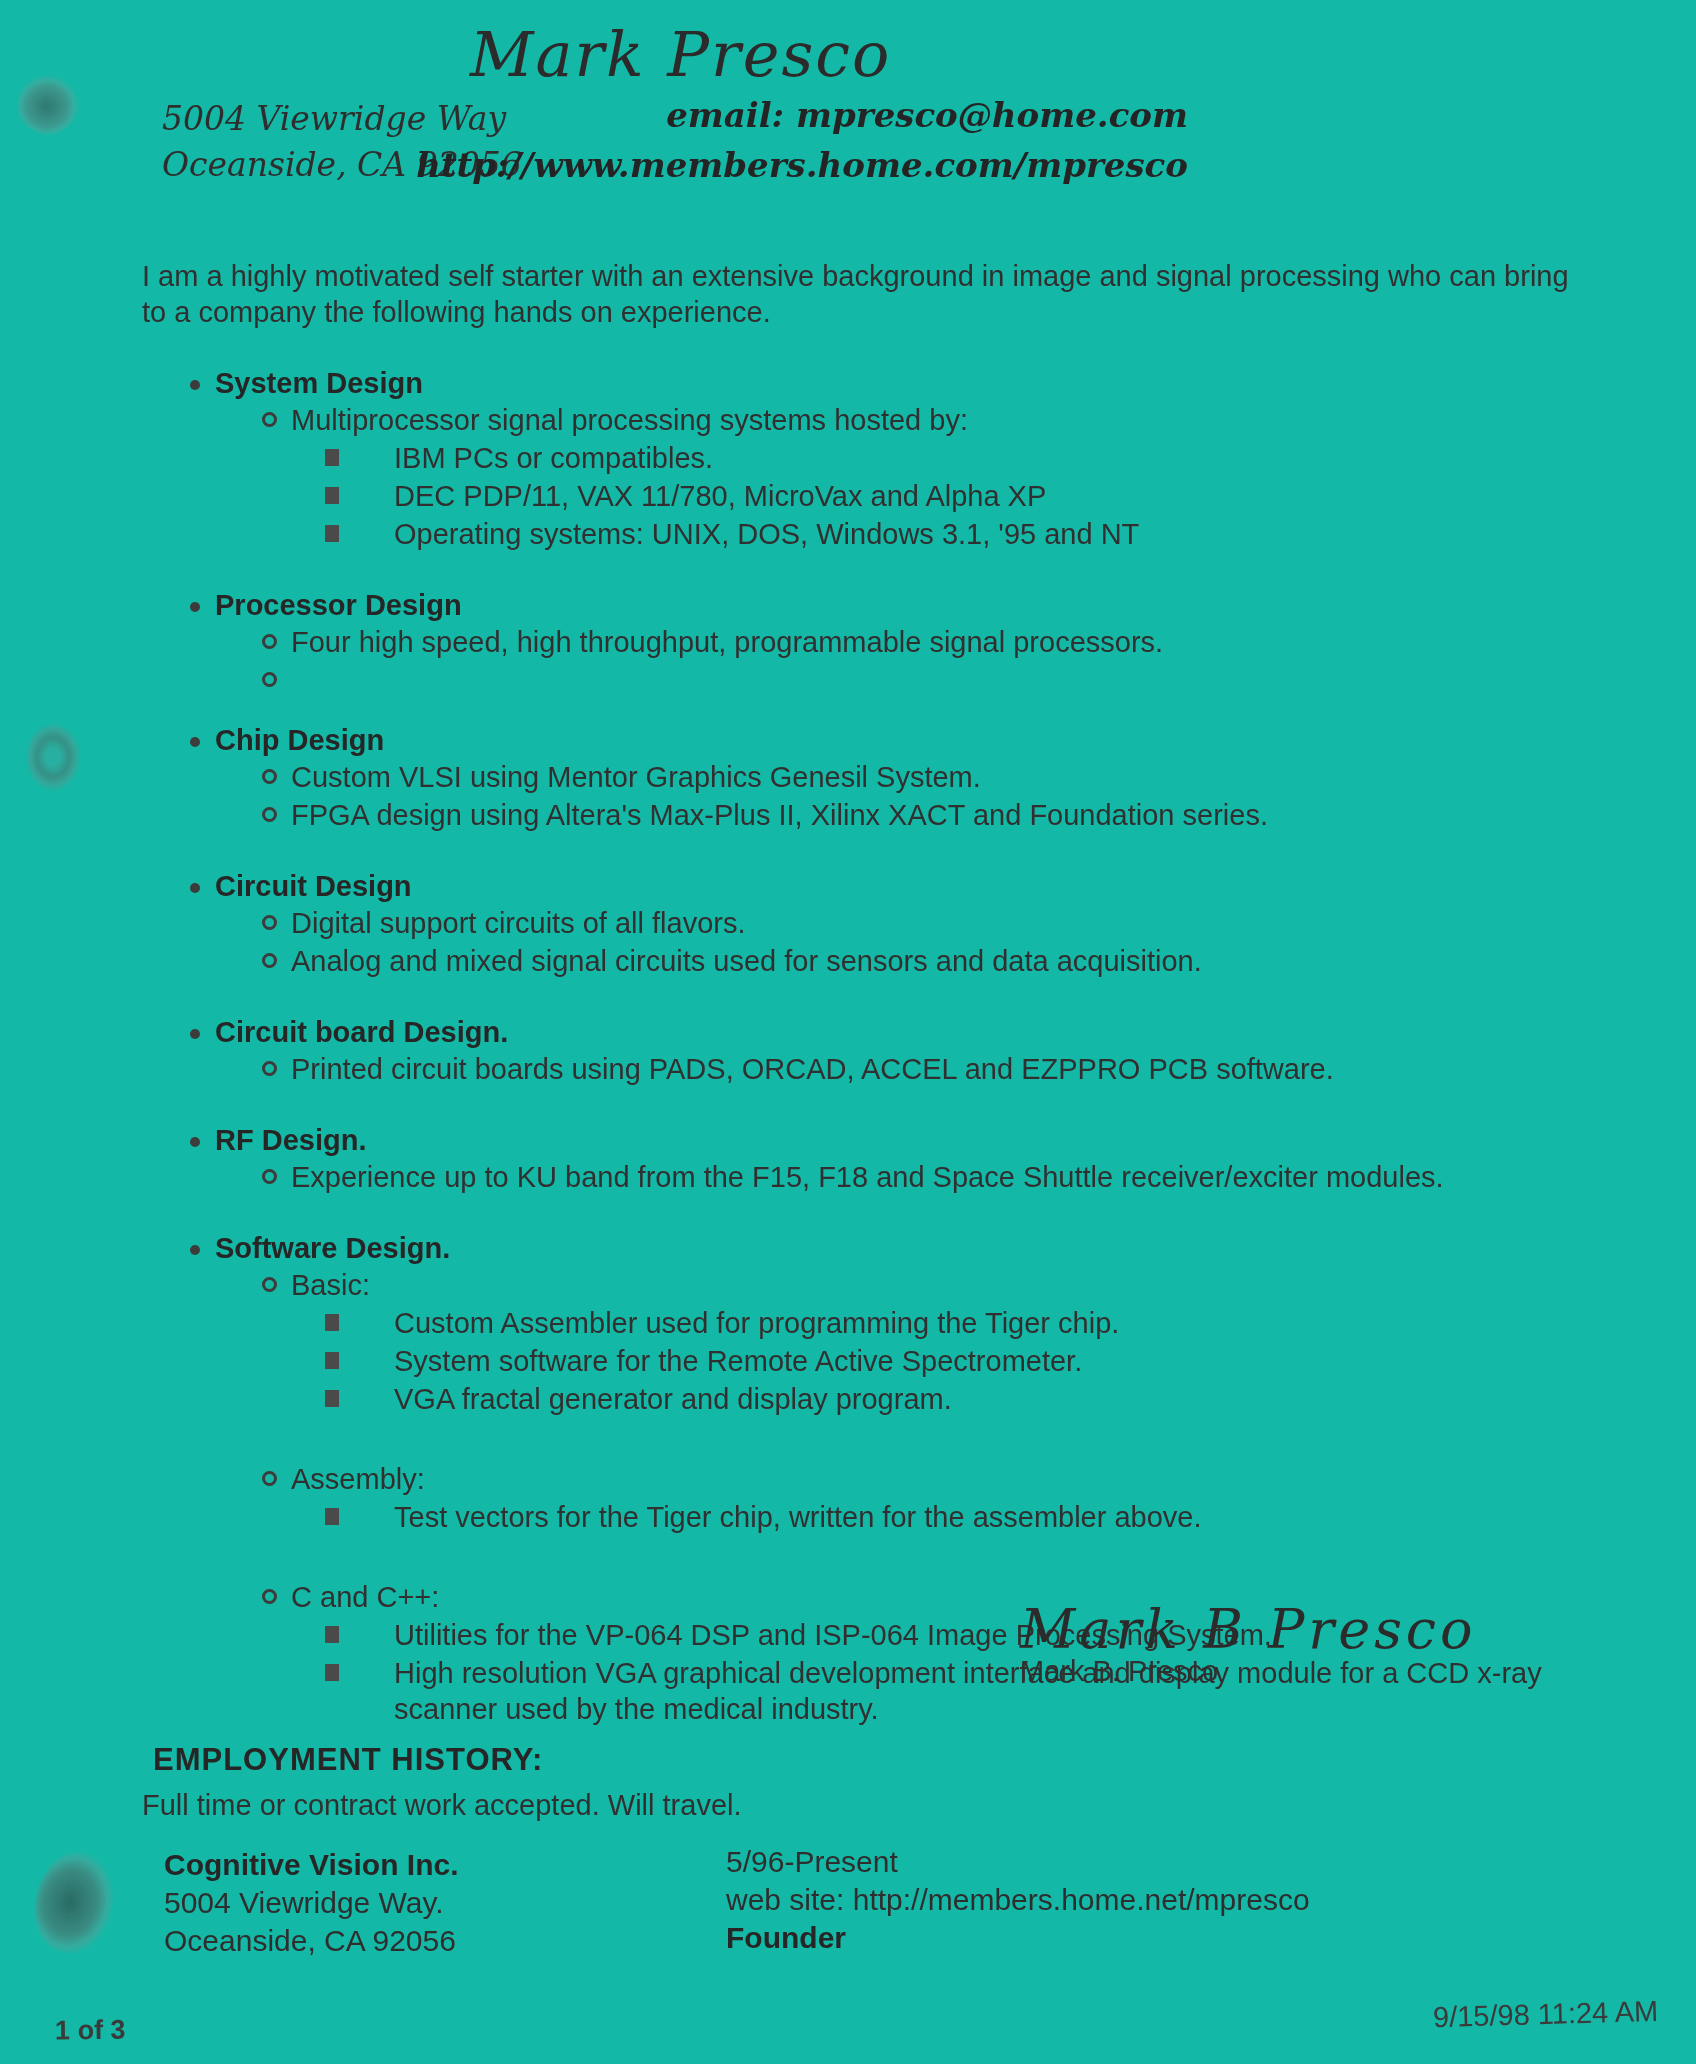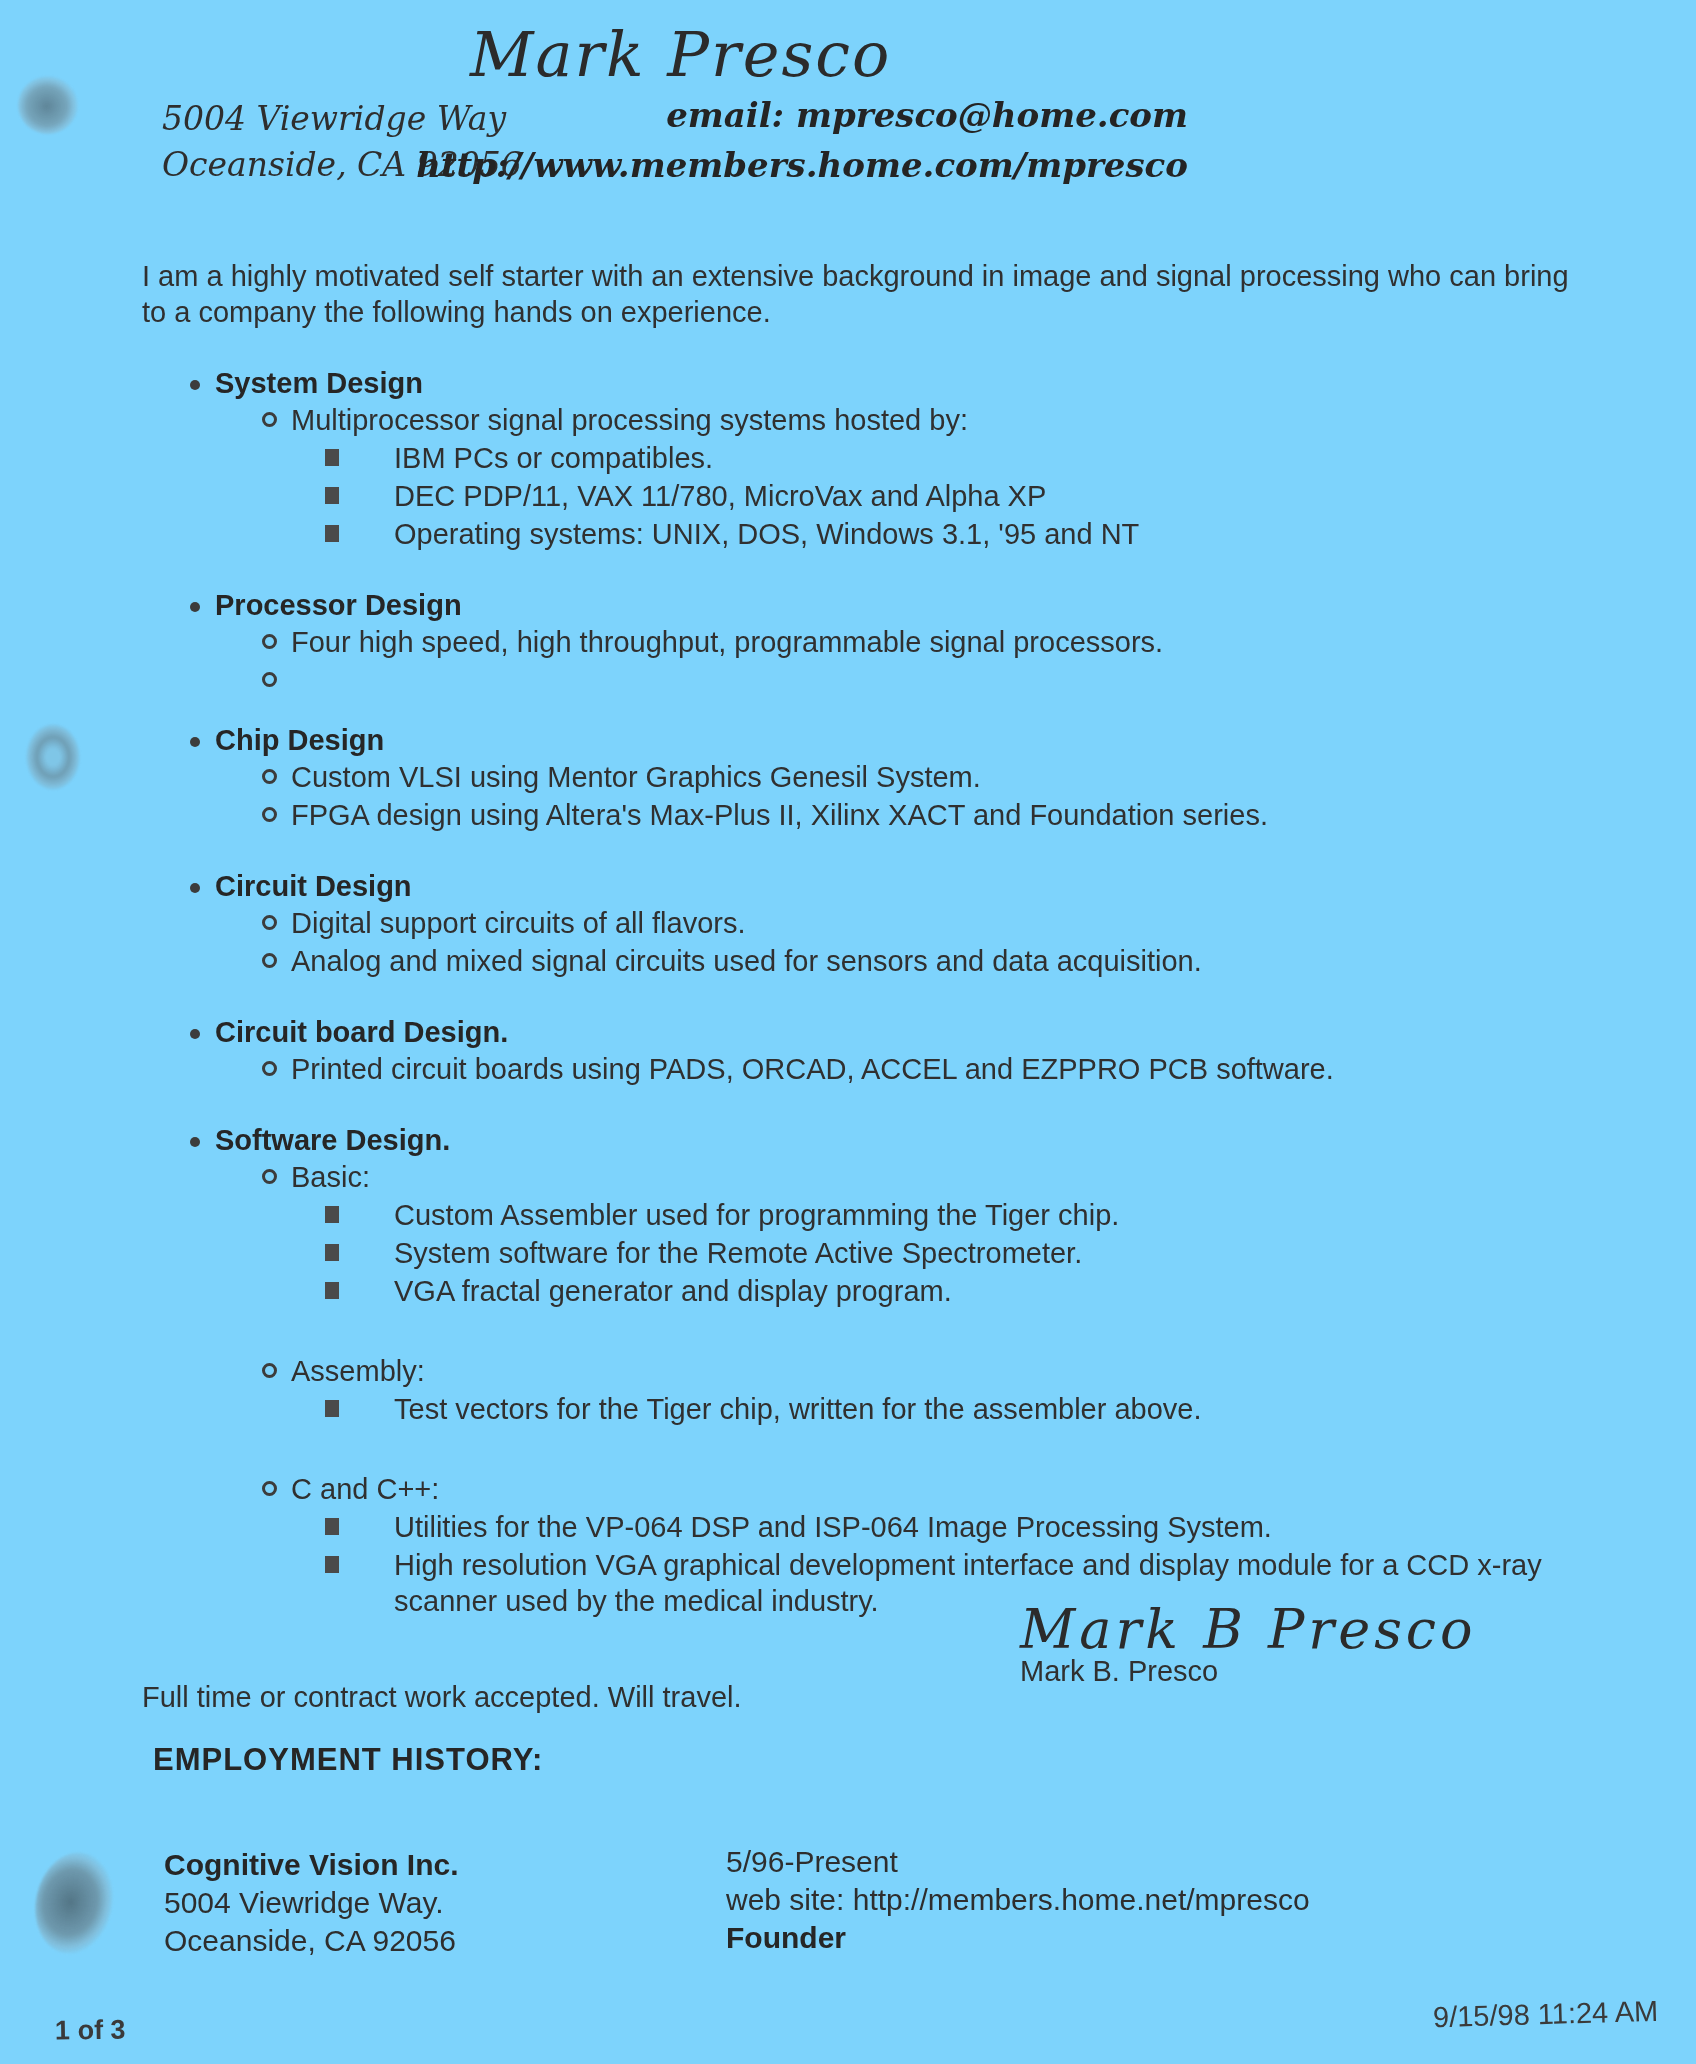--- a/index.html
+++ b/index.html
@@ -1,19 +1,19 @@
 <!DOCTYPE html>
 <html><head>
 <meta charset="utf-8">
 <style>
   html,body{margin:0;padding:0;background:#e8e8e8;}
   .page{
     position:relative;
     width:1696px;height:2064px;
-    background:#7dd3fc;
+    background:#14b8a6;
     font-family:"Liberation Sans", sans-serif;
     color:#333333;
     overflow:hidden;
   }
   
   .name{
     position:absolute;left:470px;top:18px;
     font-family:"DejaVu Serif", serif;font-style:italic;
     font-size:62px;color:#2b2b2b;letter-spacing:2px;
   }
@@ -170,20 +170,30 @@
       <div class="sec-head">
           <span class="b1"></span>
           <span>Circuit board Design.</span>
         </div>
       <div class="item">
           <span class="b2"></span>
           <span>Printed circuit boards using PADS, ORCAD, ACCEL and EZPPRO PCB software.</span>
         </div>
     </div>
 
+    <div class="section">
+      <div class="sec-head">
+          <span class="b1"></span>
+          <span>RF Design.</span>
+        </div>
+      <div class="item">
+          <span class="b2"></span>
+          <span>Experience up to KU band from the F15, F18 and Space Shuttle receiver/exciter modules.</span>
+        </div>
+    </div>
 
     <div class="section">
       <div class="sec-head">
           <span class="b1"></span>
           <span>Software Design.</span>
         </div>
       <div class="item">
           <span class="b2"></span>
           <span>Basic:</span>
         </div>

